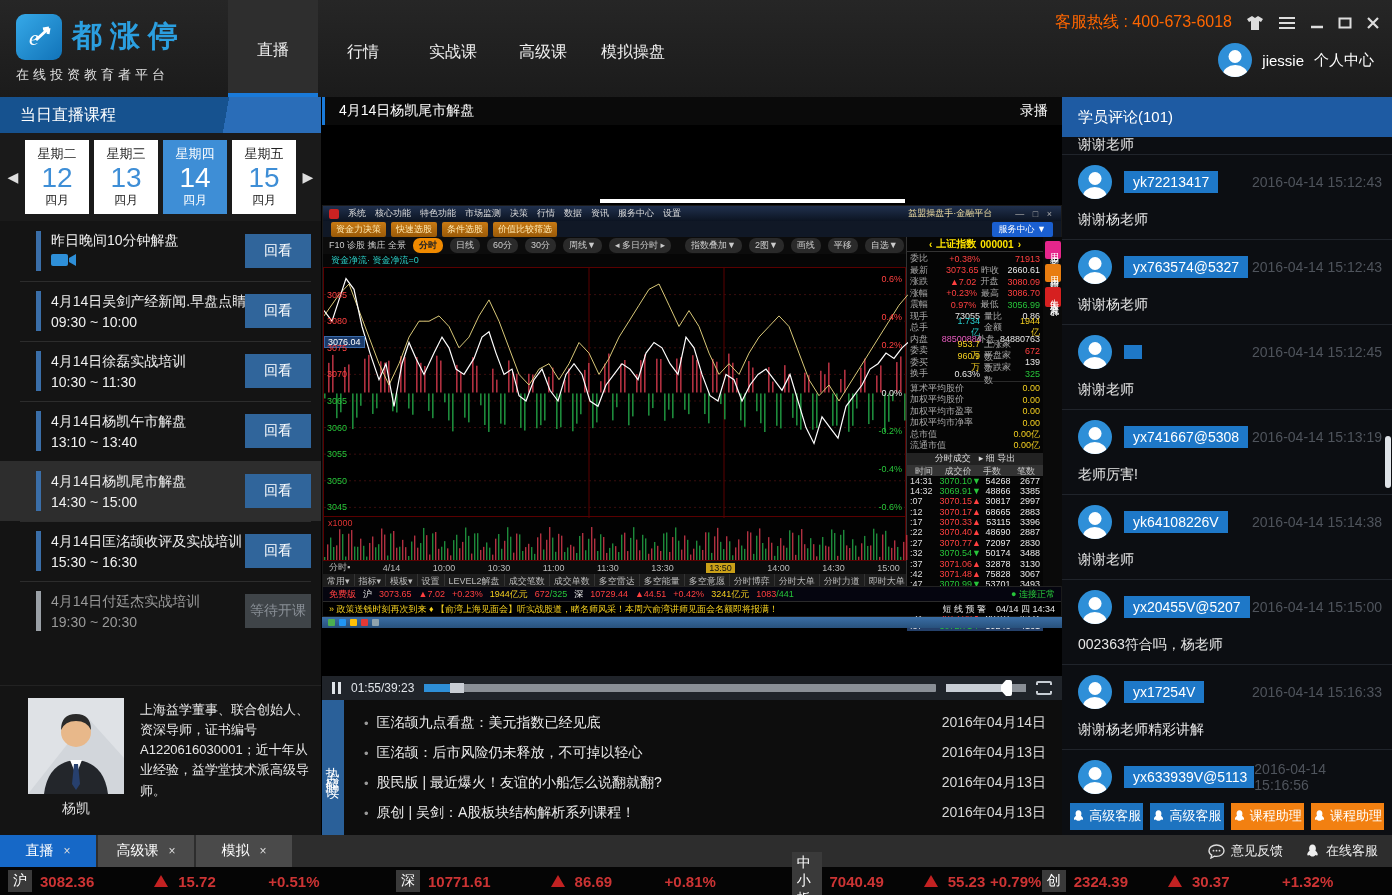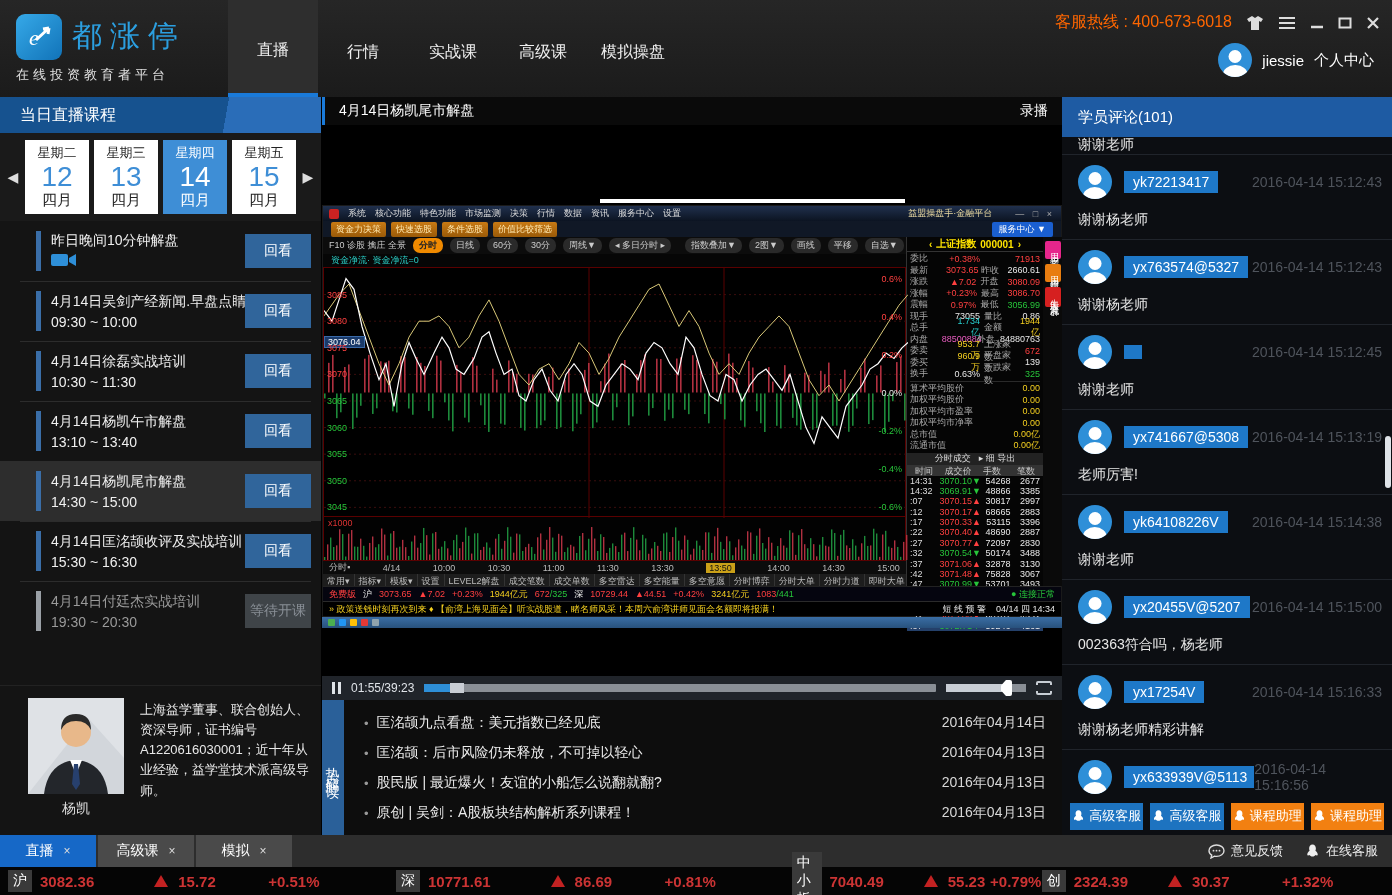--- a/index.html
+++ b/index.html
@@ -6,21 +6,21 @@
   html,body{width:1392px;height:895px;overflow:hidden;background:#000;
     font-family:"Liberation Sans","DejaVu Sans",sans-serif;}
   .root{width:1392px;height:895px;display:flex;flex-direction:column;background:#101010;}
 
   
   .topbar{height:97px;background:linear-gradient(#262626,#1b1b1b);display:flex;position:relative;flex-shrink:0;}
   .logo-wrap{width:228px;display:flex;flex-direction:column;justify-content:center;padding-left:16px;}
   .logo-row{display:flex;align-items:center;gap:10px;}
   .logo-icon{width:46px;height:46px;border-radius:9px;background:linear-gradient(135deg,#36a9e8,#1173b8);
     display:flex;align-items:center;justify-content:center;}
-  .logo-text{color:#2b9fe0;font-size:30px;font-weight:normal;letter-spacing:8px;}
+  .logo-text{color:#2b9fe0;font-size:30px;font-weight:bold;letter-spacing:8px;}
   .logo-sub{color:#e0e0e0;font-size:13px;letter-spacing:4px;margin-top:6px;}
   .nav{display:flex;height:100%;}
   .nav-item{width:90px;height:100%;display:flex;flex-direction:column;align-items:center;justify-content:center;
     gap:8px;color:#eee;font-size:16px;cursor:pointer;}
   .nav-item.active{background:#2e2e2e;border-bottom:4px solid #1a7ad9;}
   .top-right{position:absolute;right:12px;top:0;height:100%;display:flex;flex-direction:column;align-items:flex-end;}
   .hotline-row{display:flex;align-items:center;gap:14px;margin-top:12px;}
   .hotline{color:#ff6600;font-size:16px;}
   .win-icons{display:flex;align-items:center;gap:14px;color:#ccc;}
   .user-row{display:flex;align-items:center;gap:10px;margin-top:10px;margin-right:6px;}
@@ -38,21 +38,21 @@
   
   .left{width:322px;background:#141414;display:flex;flex-direction:column;border-right:1px solid #000;}
   .panel-head{height:36px;background:linear-gradient(100deg,#16528f 70%,#2a6db8 70%);
     color:#fff;font-size:16px;display:flex;align-items:center;padding-left:20px;flex-shrink:0;}
   .dates{height:88px;background:#1a1a1a;display:flex;align-items:center;justify-content:center;gap:5px;flex-shrink:0;}
   .date-arrow{color:#ddd;font-size:14px;width:14px;text-align:center;cursor:pointer;}
   .date-card{width:64px;height:74px;background:#fff;display:flex;flex-direction:column;align-items:center;
     justify-content:center;cursor:pointer;}
   .date-card .wd{font-size:13px;color:#222;}
   .date-card .d{font-size:28px;color:#3e8ed6;line-height:1.05;}
-  .date-card .m{font-size:15px;color:#222;}
+  .date-card .m{font-size:12px;color:#222;}
   .date-card.active{background:#3e8ed6;}
   .date-card.active .wd,.date-card.active .d,.date-card.active .m{color:#fff;}
   .courses{flex:1;overflow:hidden;}
   .course{height:60px;display:flex;align-items:center;padding:0 10px 0 36px;position:relative;}
   .course+.course::before{content:"";position:absolute;top:0;left:20px;right:10px;height:1px;background:#2c2c2c;}
   .course .bar{width:5px;height:40px;background:#3a6ea8;margin-right:10px;flex-shrink:0;}
   .course .ctext{flex:1;min-width:0;}
   .course .ctitle{color:#f0f0f0;font-size:14px;white-space:nowrap;overflow:hidden;}
   .course .ctime{color:#f0f0f0;font-size:14px;margin-top:3px;}
   .course .cbtn{width:66px;height:34px;background:#30659b;color:#fff;font-size:14px;border:none;
@@ -636,21 +636,21 @@
                     <span class="ylab c-red" style="top: 101.383px;">3070</span>
                     <span class="ylab c-green" style="top: 127.979px;">3065</span>
                     <span class="ylab c-green" style="top: 154.574px;">3060</span>
                     <span class="ylab c-green" style="top: 181.17px;">3055</span>
                     <span class="ylab c-green" style="top: 207.766px;">3050</span>
                     <span class="ylab c-green" style="top: 234.362px;">3045</span>
                   </div>
                   <div id="plabels">
                     <span class="plab c-red" style="top: 6px;">0.6%</span>
                     <span class="plab c-red" style="top: 44px;">0.4%</span>
-                    <span class="plab c-red" style="top: 82px;">0.2%</span>
+                    <span class="plab c-red" style="top: 72px;">0.2%</span>
                     <span class="plab c-white" style="top: 120px;">0.0%</span>
                     <span class="plab c-green" style="top: 158px;">-0.2%</span>
                     <span class="plab c-green" style="top: 196px;">-0.4%</span>
                     <span class="plab c-green" style="top: 234px;">-0.6%</span>
                   </div>
               </div>
               <div class="vol">
                 <span class="x1000">x1000</span>
                 <svg id="vol-svg" width="584" height="42" viewBox="0 0 584 42" preserveAspectRatio="none" style="position:absolute;bottom:0;">
                     <rect x="0" y="39" width="1.4" height="3" fill="#1d8a3a"></rect>

